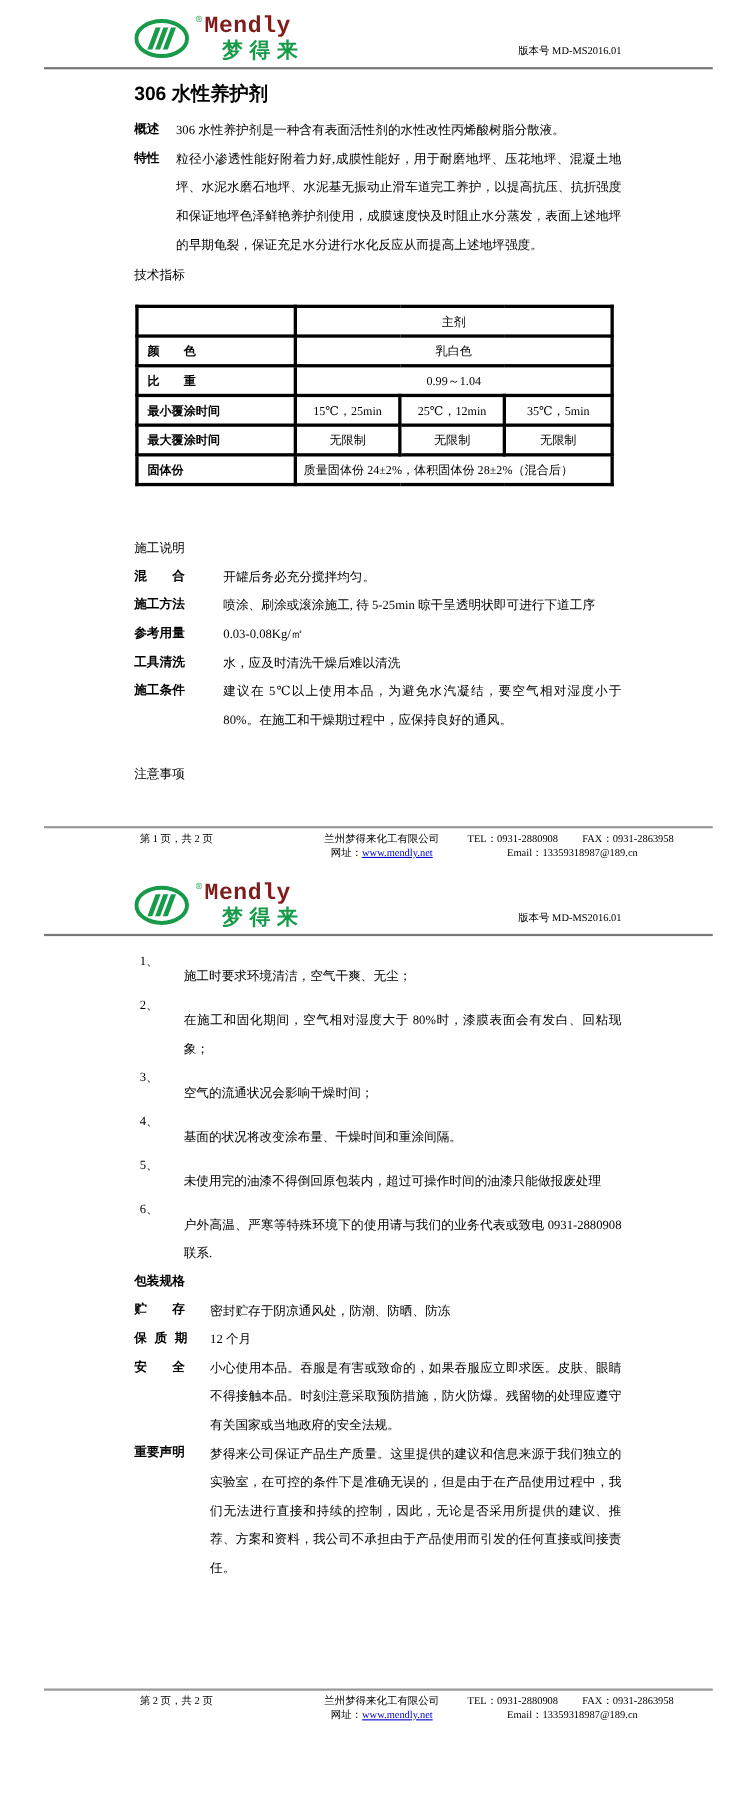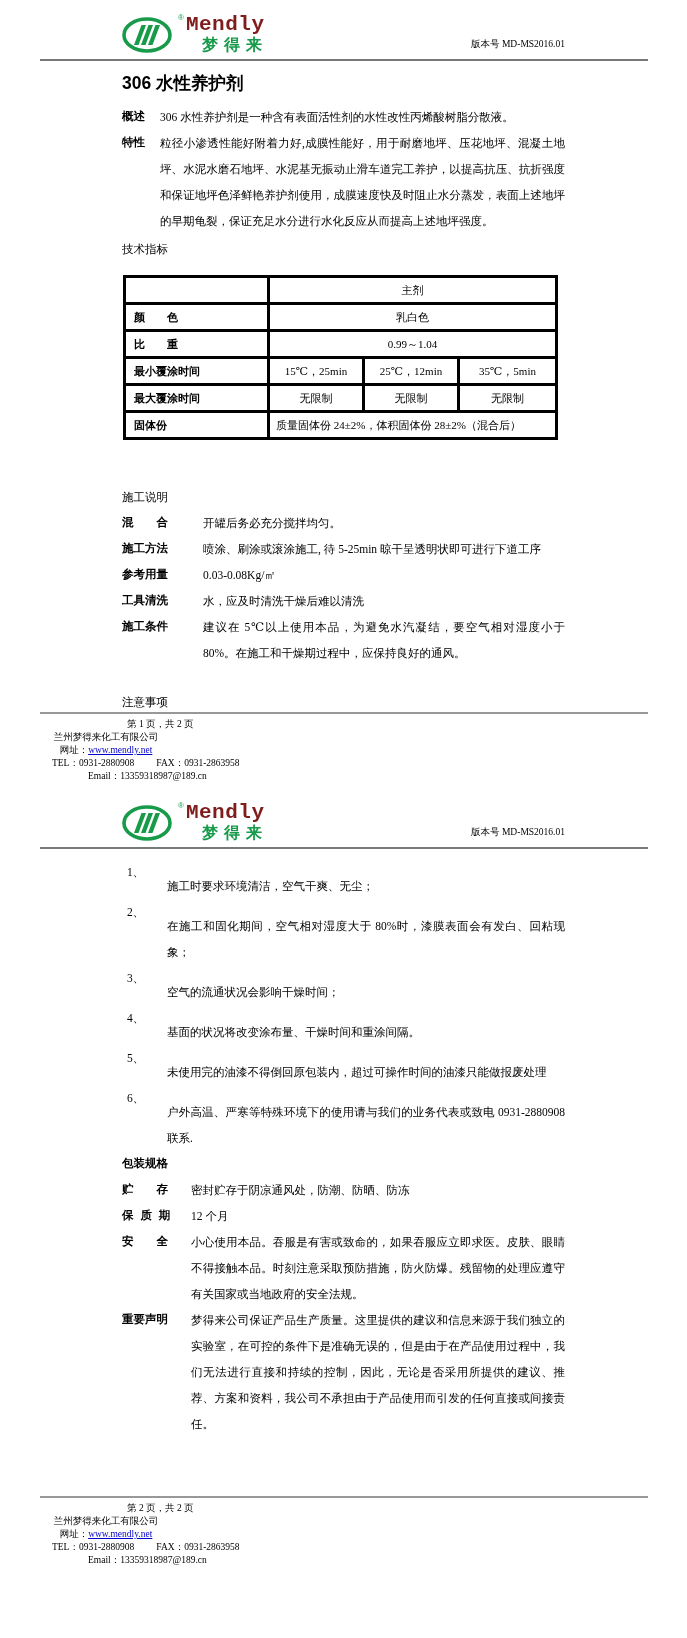--- a/index.html
+++ b/index.html
@@ -12,21 +12,21 @@
   .page-1{height:788px;}
   .page-2{height:850px;}
 
   
   .hdr{display:flex;justify-content:space-between;align-items:flex-end;padding:14px 122px 0 122px;}
   .logo{display:flex;align-items:flex-start;}
   .logo-mark{position:relative;width:56px;height:40px;}
   .reg{font-size:8px;line-height:8px;color:#179a49;font-family:"Liberation Sans",sans-serif;}
   .brand-col{display:flex;flex-direction:column;line-height:1;margin-left:2px;}
   .brand{font-family:Liberation Mono, monospace;font-weight:bold;font-size:21px;color:#7f1d1d;letter-spacing:.5px;}
-  .brand-cn{font-family:"Liberation Sans",sans-serif;font-weight:bold;font-size:16px;color:#179a49;letter-spacing:6px;margin-top:2px;padding-left:16px;}
+  .brand-cn{font-family:"Liberation Sans",sans-serif;font-weight:bold;font-size:19px;color:#179a49;letter-spacing:6px;margin-top:2px;padding-left:16px;}
   .version{font-size:9.5px;padding-bottom:3px;}
   .hdr-rule{border-top:2px solid #787878;margin:5px 39px 0 40px;height:0;}
 
   
   .content{padding:0 122px;}
   .doc-title{font-family:"Liberation Sans",sans-serif;font-weight:bold;font-size:17.5px;margin:10px 0 9px 0;line-height:24px;}
   .def{display:flex;line-height:26px;}
   .def .lbl{font-family:Liberation Mono, monospace;font-weight:bold;flex:0 0 38px;white-space:nowrap;}
   .def .txt{flex:1;text-align:justify;}
   .cons .def .lbl{flex-basis:81px;}
@@ -47,21 +47,21 @@
   .notes{margin-top:10px;}
   .note{display:flex;line-height:26px;}
   .note .num{flex:0 0 40px;padding-left:5px;}
   .note .txt{flex:1;text-align:justify;margin-top:14px;}
   .props{margin-top:0;}
 
   
   .footer{position:absolute;left:0;right:0;bottom:0;}
   .page-2 .footer{bottom:66px;}
   .f-rule{border-top:2px solid #989898;margin:0 39px 0 40px;height:0;}
-  .f-body{display:flex;padding:4px 39px 5px 40px;font-size:9.5px;line-height:13px;flex-direction:column;}
+  .f-body{display:flex;padding:4px 39px 5px 40px;font-size:9.5px;line-height:13px;}
   .f-left{box-sizing:border-box;width:241px;padding-left:87px;white-space:nowrap;}
   .f-center{width:132px;text-align:center;}
   .f-right{flex:1;padding-left:12px;white-space:nowrap;}
   .f-right .fax{margin-left:22px;}
   .f-right .email-row{padding-left:36px;}
   .link{color:#0000cc;text-decoration:underline;cursor:pointer;}
 </style>
 </head>
 <body>
 

